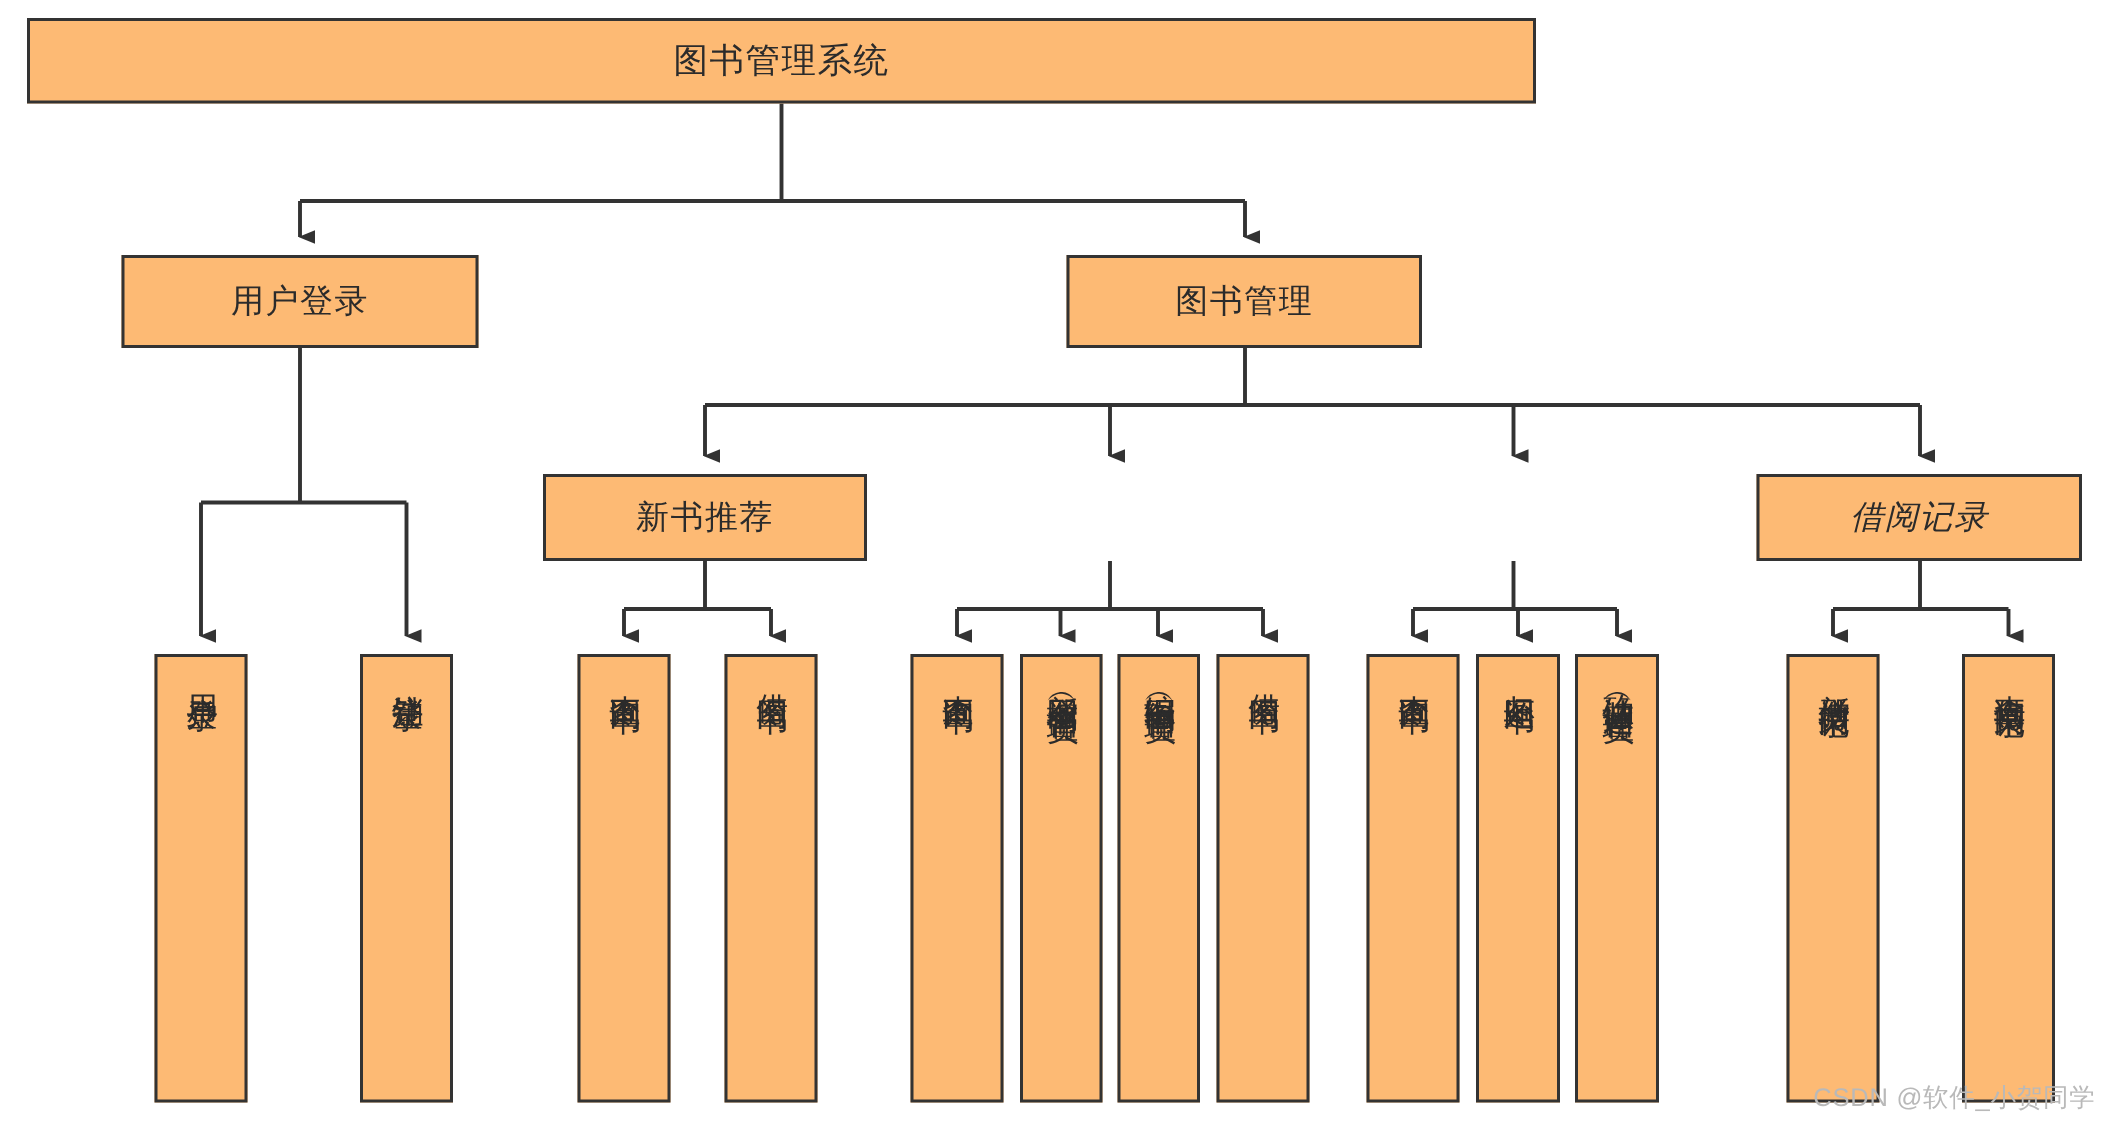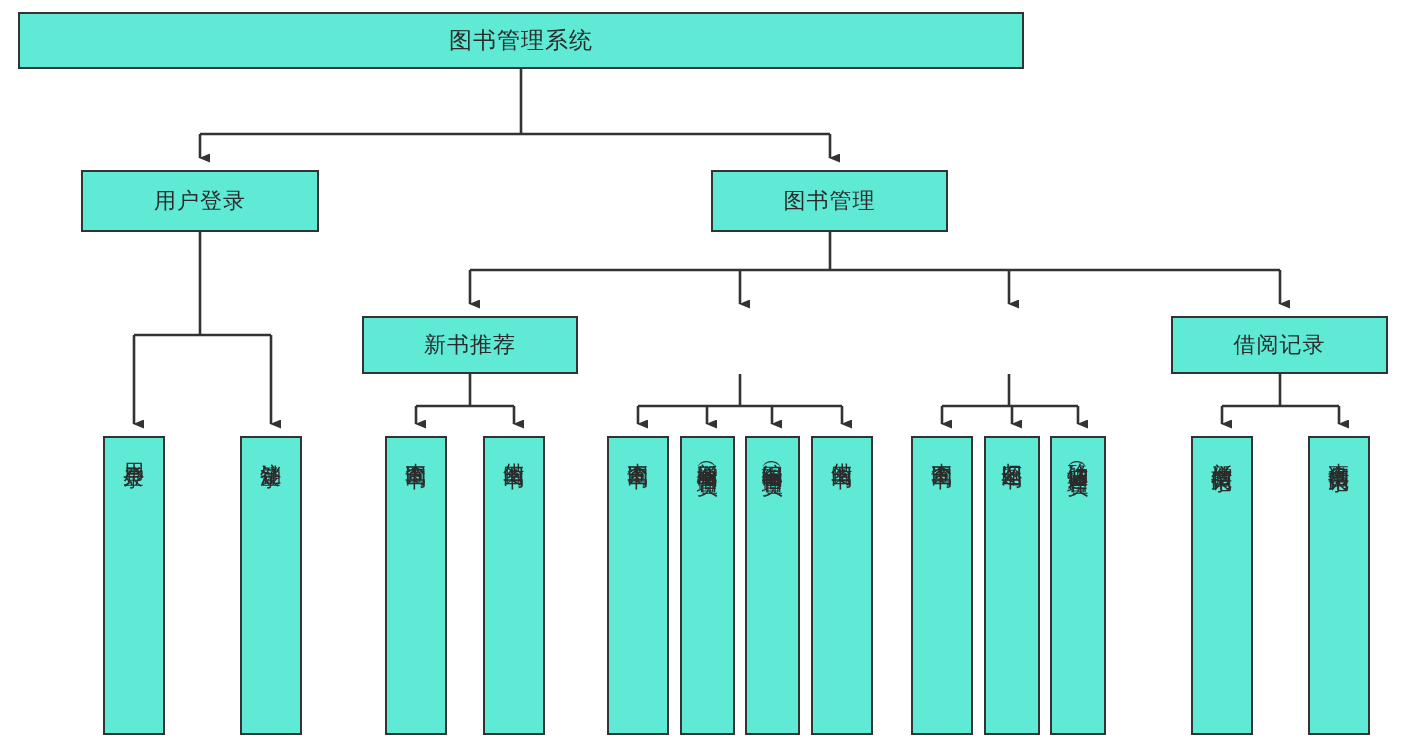--- a/index.html
+++ b/index.html
@@ -23,21 +23,21 @@
     left: 0;
     top: 0;
     width: 1405px;
     height: 747px;
     pointer-events: none;
   }
   .node {
     position: absolute;
     box-sizing: border-box;
     border: 2px solid #333333;
-    background: #5eead4;
+    background: #fdba74;
     display: flex;
     align-items: center;
     justify-content: center;
     color: #2b2b2b;
     z-index: 2;
   }
   .node.horiz {
     font-size: 22px;
     letter-spacing: 1px;
     line-height: 1.2;
@@ -126,21 +126,21 @@
       <path d="M1339,406 L1339,424" marker-end="url(#arrowhead)"></path>
     </g>
   </svg>
 
   <div class="node horiz root" style="left: 18px; top: 12px; width: 1006px; height: 57px;">图书管理系统</div>
 
   <div class="node horiz" style="left: 81px; top: 170px; width: 238px; height: 62px;">用户登录</div>
   <div class="node horiz" style="left: 711px; top: 170px; width: 237px; height: 62px;">图书管理</div>
 
   <div class="node horiz" style="left: 362px; top: 316px; width: 216px; height: 58px;">新书推荐</div>
-  <div class="node horiz" style="left: 1171px; top: 316px; width: 217px; height: 58px;">借阅记录</div>
+  <div class="node horiz" style="left: 1171px; top: 316px; width: 217px; height: 58px; font-style: italic;">借阅记录</div>
 
   <div class="node vert" style="left: 103px; top: 436px; width: 62px; height: 299px;">
     <span class="vlabel">用户登录</span>
   </div>
   <div class="node vert" style="left: 240px; top: 436px; width: 62px; height: 299px;">
     <span class="vlabel">注销登录</span>
   </div>
   <div class="node vert" style="left: 385px; top: 436px; width: 62px; height: 299px;">
     <span class="vlabel">查询图书</span>
   </div>
@@ -168,14 +168,15 @@
   <div class="node vert" style="left: 1050px; top: 436px; width: 56px; height: 299px;">
     <span class="vlabel">确认归还（管理员）</span>
   </div>
   <div class="node vert" style="left: 1191px; top: 436px; width: 62px; height: 299px;">
     <span class="vlabel">新增借阅记录</span>
   </div>
   <div class="node vert" style="left: 1308px; top: 436px; width: 62px; height: 299px;">
     <span class="vlabel">查询借阅记录</span>
   </div>
 
+  <div class="watermark" style="color: rgb(185, 185, 185);">CSDN @软件_小贺同学</div>
 
 </div>
 
 </body></html>

